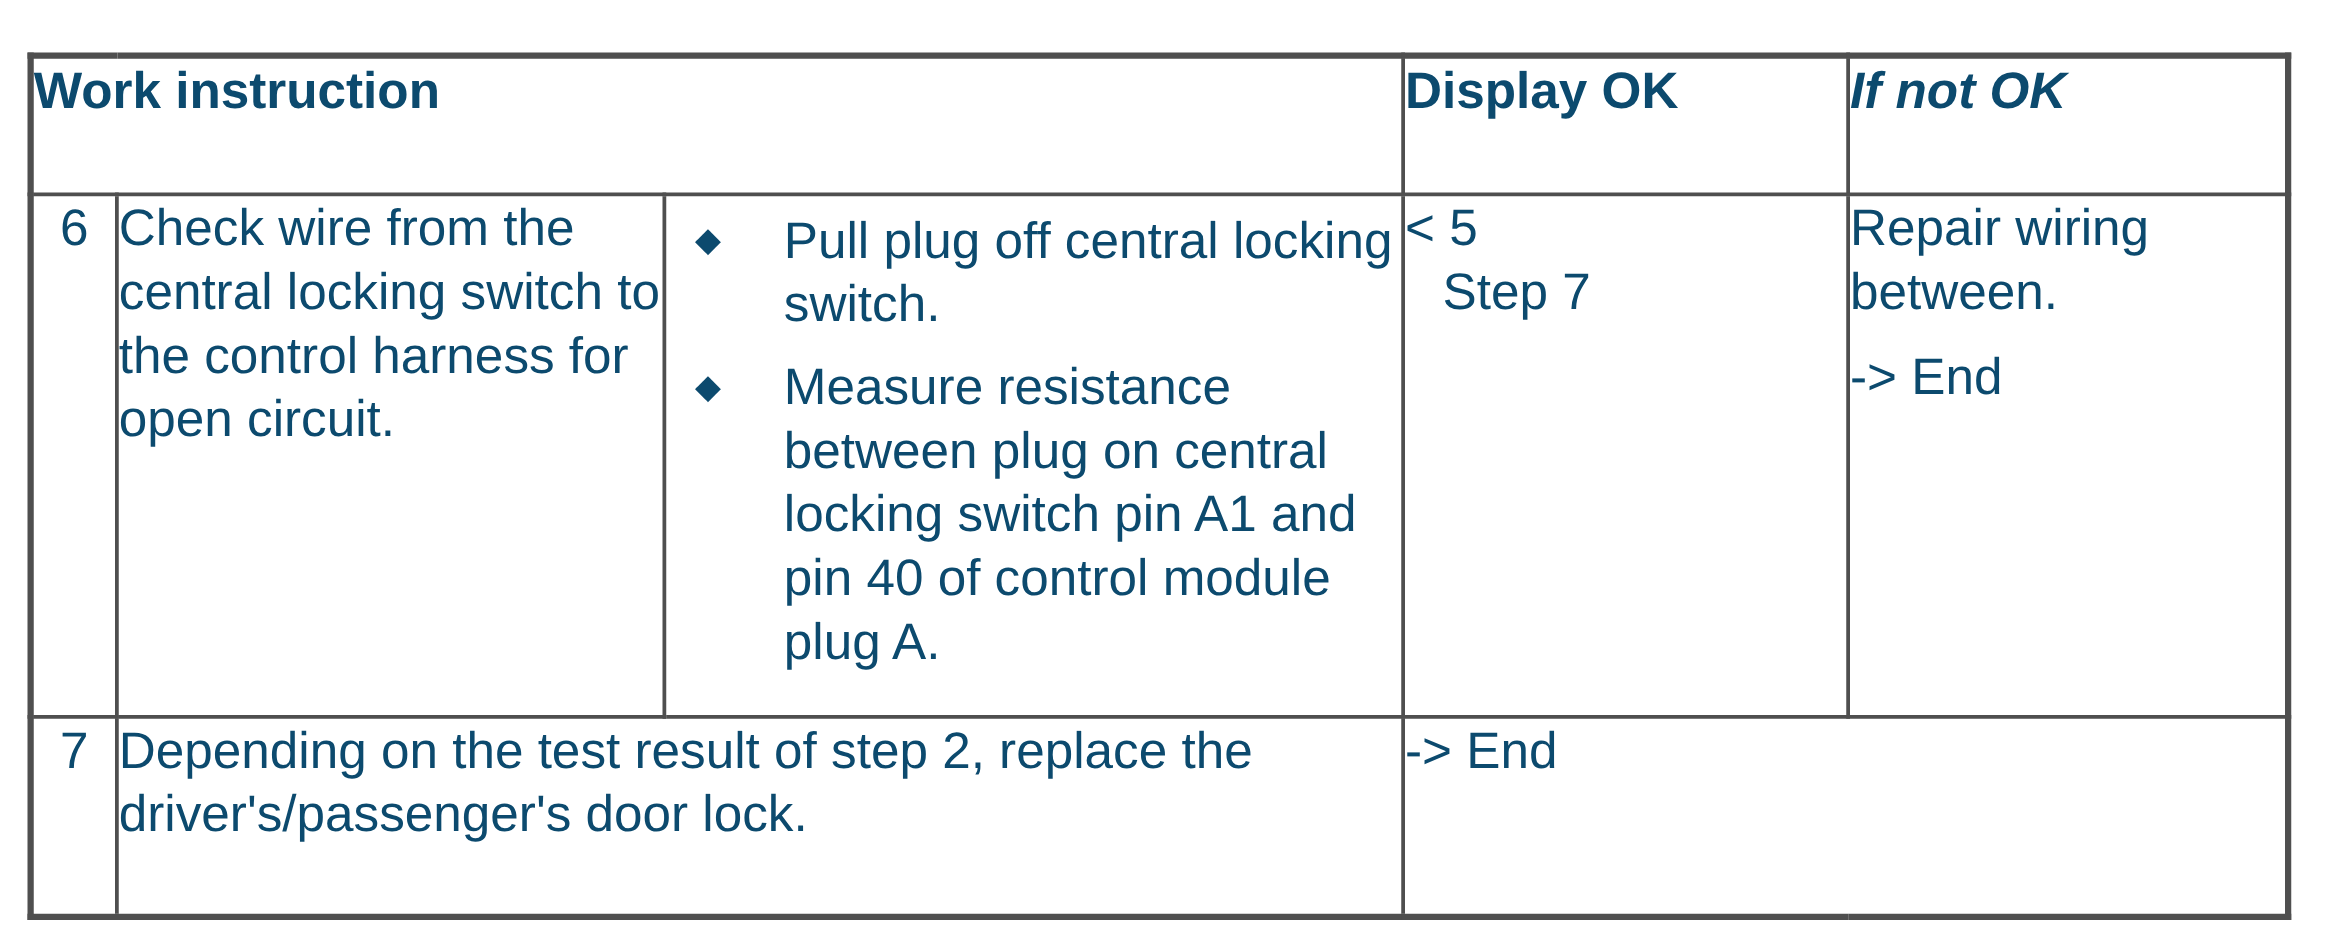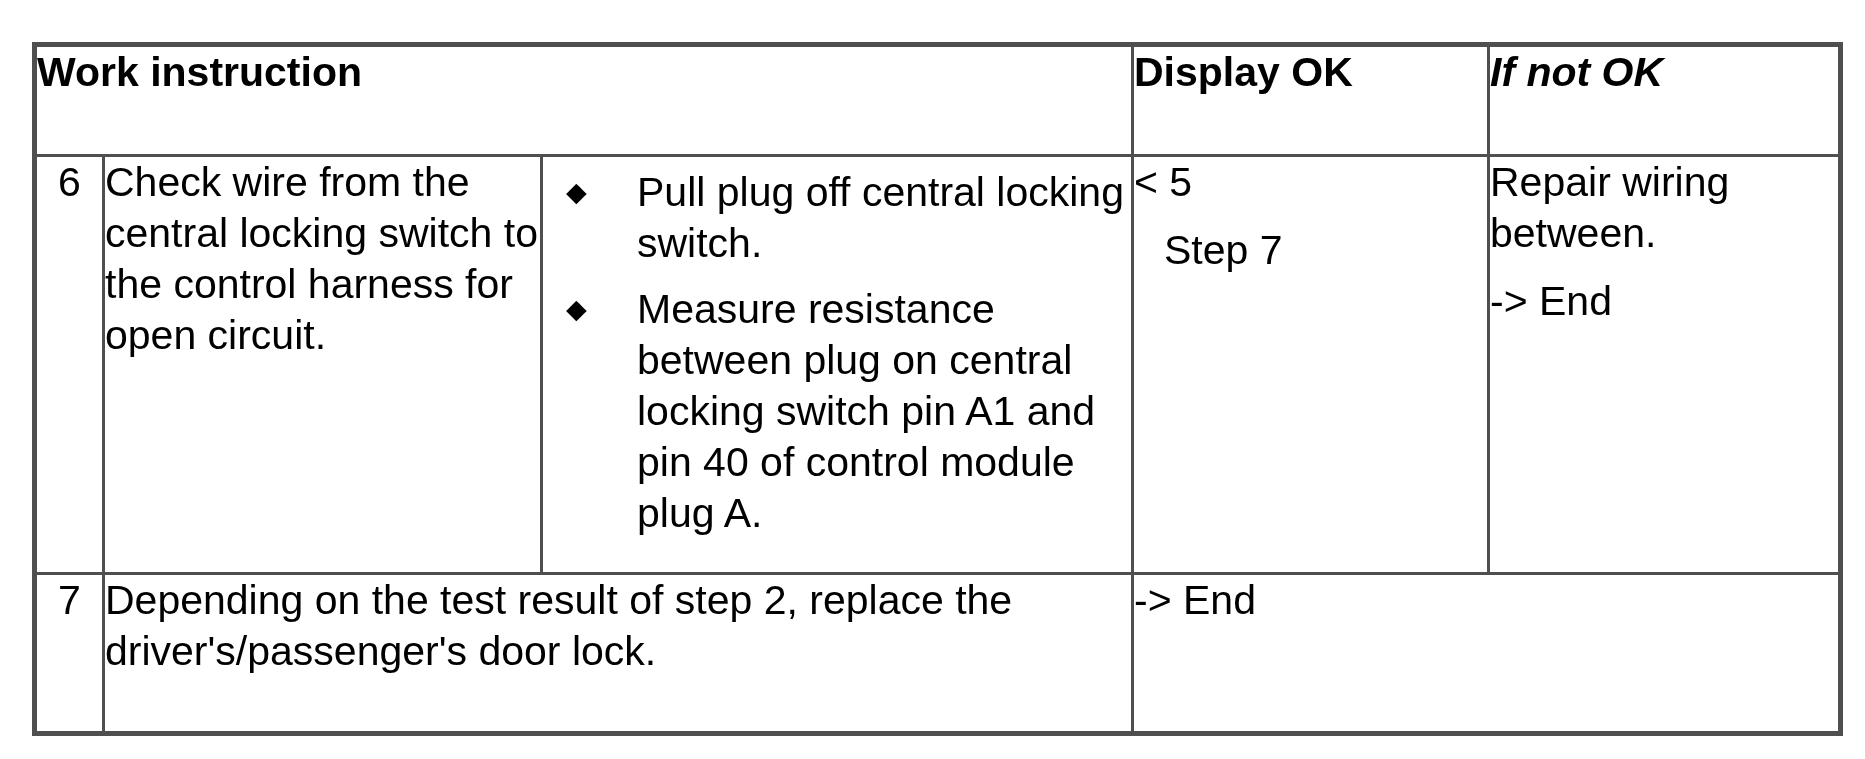--- a/index.html
+++ b/index.html
@@ -7,26 +7,26 @@
     padding: 0;
     width: 1865px;
     height: 759px;
     background: #ffffff;
     overflow: hidden;
   }
   * { box-sizing: border-box; }
 
   .doc {
     position: absolute;
-    left: 32px;
+    left: 22px;
     top: 42px;
     font-family: "Liberation Sans", "DejaVu Sans", sans-serif;
     font-size: 41px;
     line-height: 51px;
-    color: #000000;
+    color: #0c4a6e;
   }
 
   table.diag {
     border-collapse: collapse;
     table-layout: fixed;
     width: 1806px;
     background: #ffffff;
   }
   table.diag td {
     border: 3px solid #4f4f4f;
@@ -67,21 +67,21 @@
   ul.bullet-list li + li { margin-top: 15px; }
   .bullet-glyph {
     position: absolute;
     left: 23px;
     top: 0;
     font-size: 27px;
     line-height: 51px;
   }
 
   td.disp-cell { padding: 18px 4px 0 16px; }
-  .next-step { margin-left: 30px; margin-top: 17px; }
+  .next-step { margin-left: 30px; }
 
   td.ifnot-cell { padding: 18px 8px 0 20px; }
   .end-ref { margin-top: 17px; }
 
   td.desc7-cell { padding: 20px 30px 0 21px; margin-top: 22px; }
   td.disp7-cell { padding: 20px 8px 0 16px; }
 </style>
 </head>
 <body>
 

